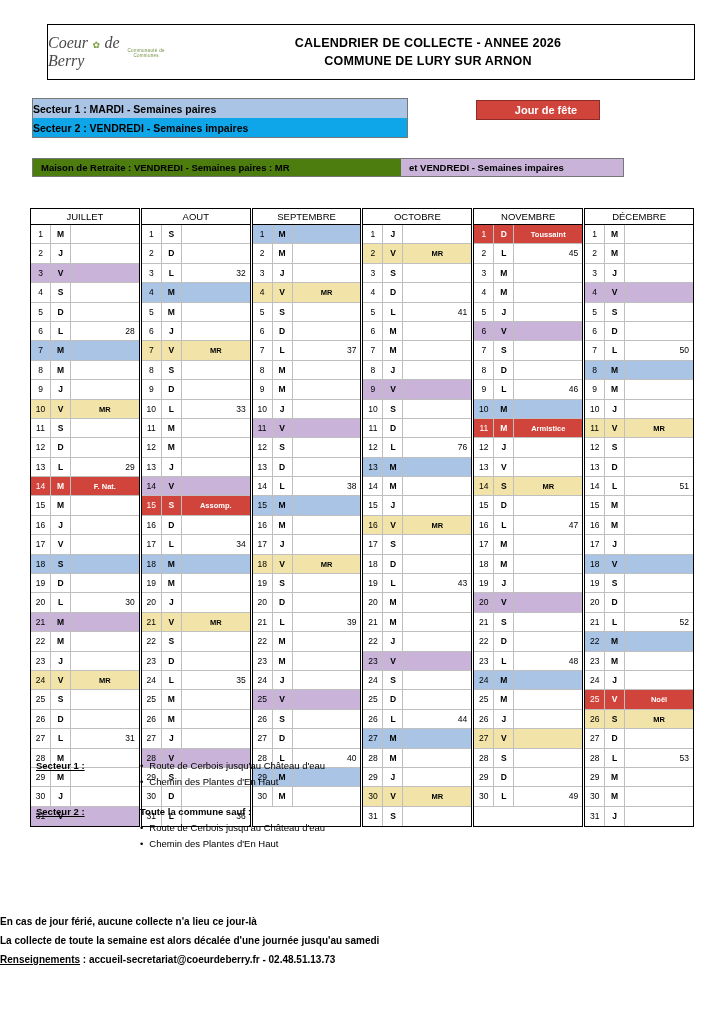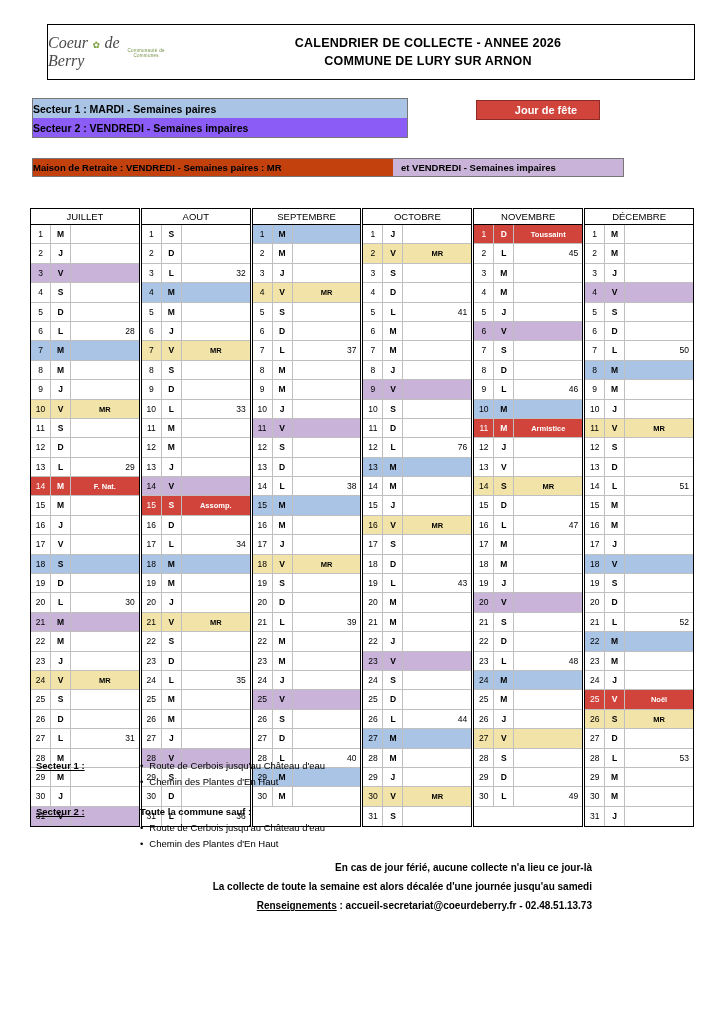--- a/index.html
+++ b/index.html
@@ -13,25 +13,25 @@
   .logo .l2{font-size:4.5px;color:#6f8f3f;letter-spacing:.3px;margin-top:2px;text-align:center;}
   .logo-wrap{display:flex;flex-direction:row;align-items:center;}
   .logo .leaf{color:#7ba23f;font-size:9px;}
   .head-title{position:absolute;left:120px;top:9px;width:520px;text-align:center;}
   .head-title div{font-size:12.5px;font-weight:bold;letter-spacing:.2px;line-height:18px;}
 
   
   .sect-box{position:absolute;left:32px;top:98px;width:376px;border:1px solid #777;box-sizing:border-box;}
   .sect-row{height:19px;display:flex;align-items:center;font-size:10.5px;font-weight:bold;}
   .sect1{background:#a9c4e4;}
-  .sect2{background:#8b5cf6;}
+  .sect2{background:#0ea5e9;}
   .fete{position:absolute;left:476px;top:100px;width:124px;height:20px;background:#d0443c;color:#fff;font-size:11px;font-weight:bold;display:flex;align-items:center;justify-content:center;border:1px solid #8d2c26;box-sizing:border-box;padding-left:16px;}
 
   .mr-box{position:absolute;left:32px;top:158px;width:592px;height:19px;border:1px solid #777;box-sizing:border-box;display:flex;font-size:9.5px;font-weight:bold;}
-  .mr-a{background:#c2410c;flex:0 0 360px;display:flex;align-items:center;}
+  .mr-a{background:#4d7c0f;flex:0 0 360px;display:flex;align-items:center;padding-left:8px;}
   .mr-b{background:#c9b3d9;flex:1;display:flex;align-items:center;padding-left:8px;}
 
   
   .cal{position:absolute;left:30px;top:208px;width:664px;display:flex;gap:0;}
   .month{width:110px;border:1px solid #000;box-sizing:border-box;margin-right:1px;}
   .month:last-child{margin-right:0;}
   .m-title{height:15px;font-size:9.5px;text-align:center;line-height:15px;border-bottom:1px solid #000;}
   .row{height:19.4px;display:flex;font-size:8.5px;border-bottom:1px solid #bfbfbf;box-sizing:border-box;}
   .row:last-child{border-bottom:none;}
   .c-day{flex:0 0 20px;text-align:center;line-height:19.4px;border-right:1px solid #bfbfbf;box-sizing:border-box;}
@@ -48,21 +48,21 @@
   .bold{font-weight:bold;}
 
   
   .legend{position:absolute;left:36px;top:760px;width:640px;font-size:9.5px;}
   .lg-row{display:flex;margin-bottom:4px;}
   .lg-label{flex:0 0 104px;font-weight:bold;text-decoration:underline;}
   .lg-items div{margin-bottom:5px;}
   .lg-sub{font-weight:bold;margin-bottom:5px;}
   .bullet:before{content:"\2022";margin-right:6px;}
 
-  .footer{position:absolute;left:0;top:858px;width:592px;text-align:right;font-size:10px;font-weight:bold;line-height:19px;}
+  .footer{position:absolute;left:0;top:912px;width:592px;text-align:left;font-size:10px;font-weight:bold;line-height:19px;}
   .footer u{}
 </style>
 </head>
 <body>
 
 <div class="page">
 
   <div class="header">
     <div class="logo">
       <div class="logo-wrap">

